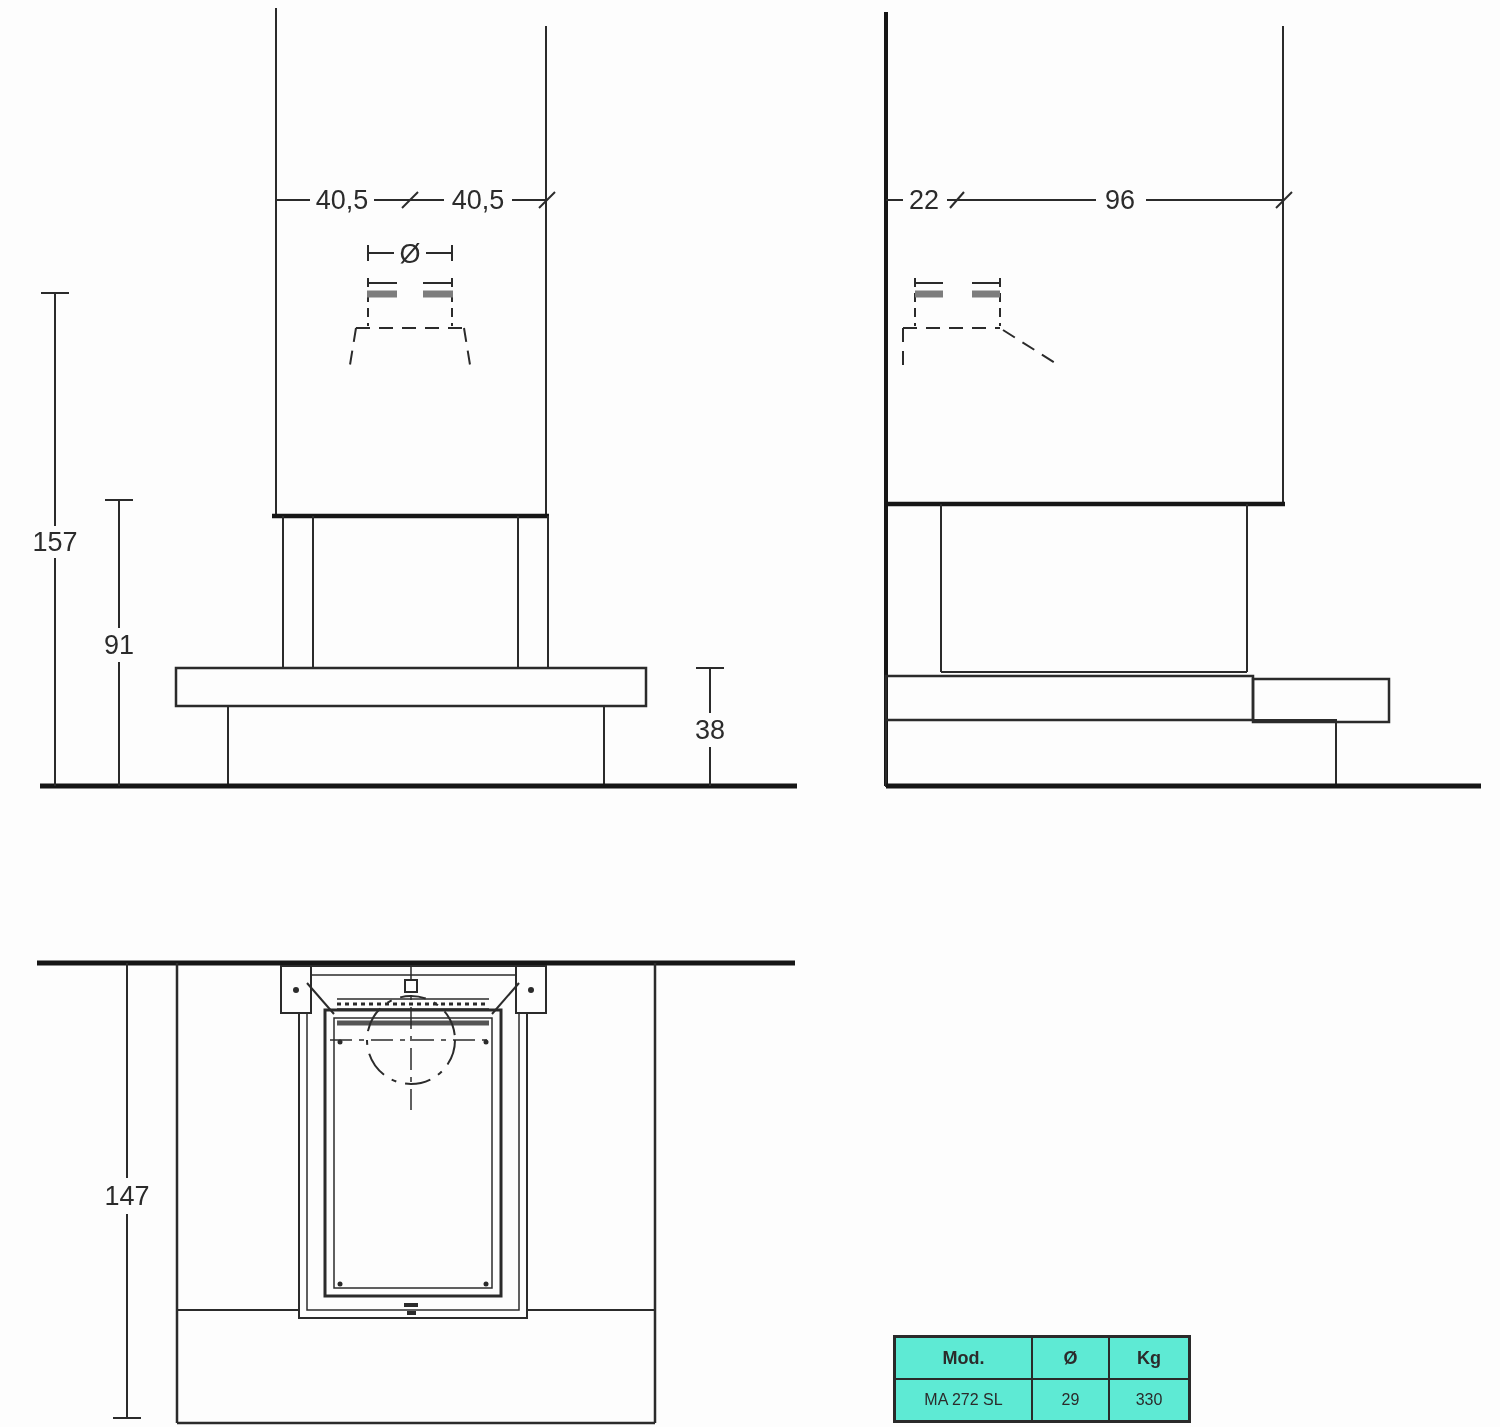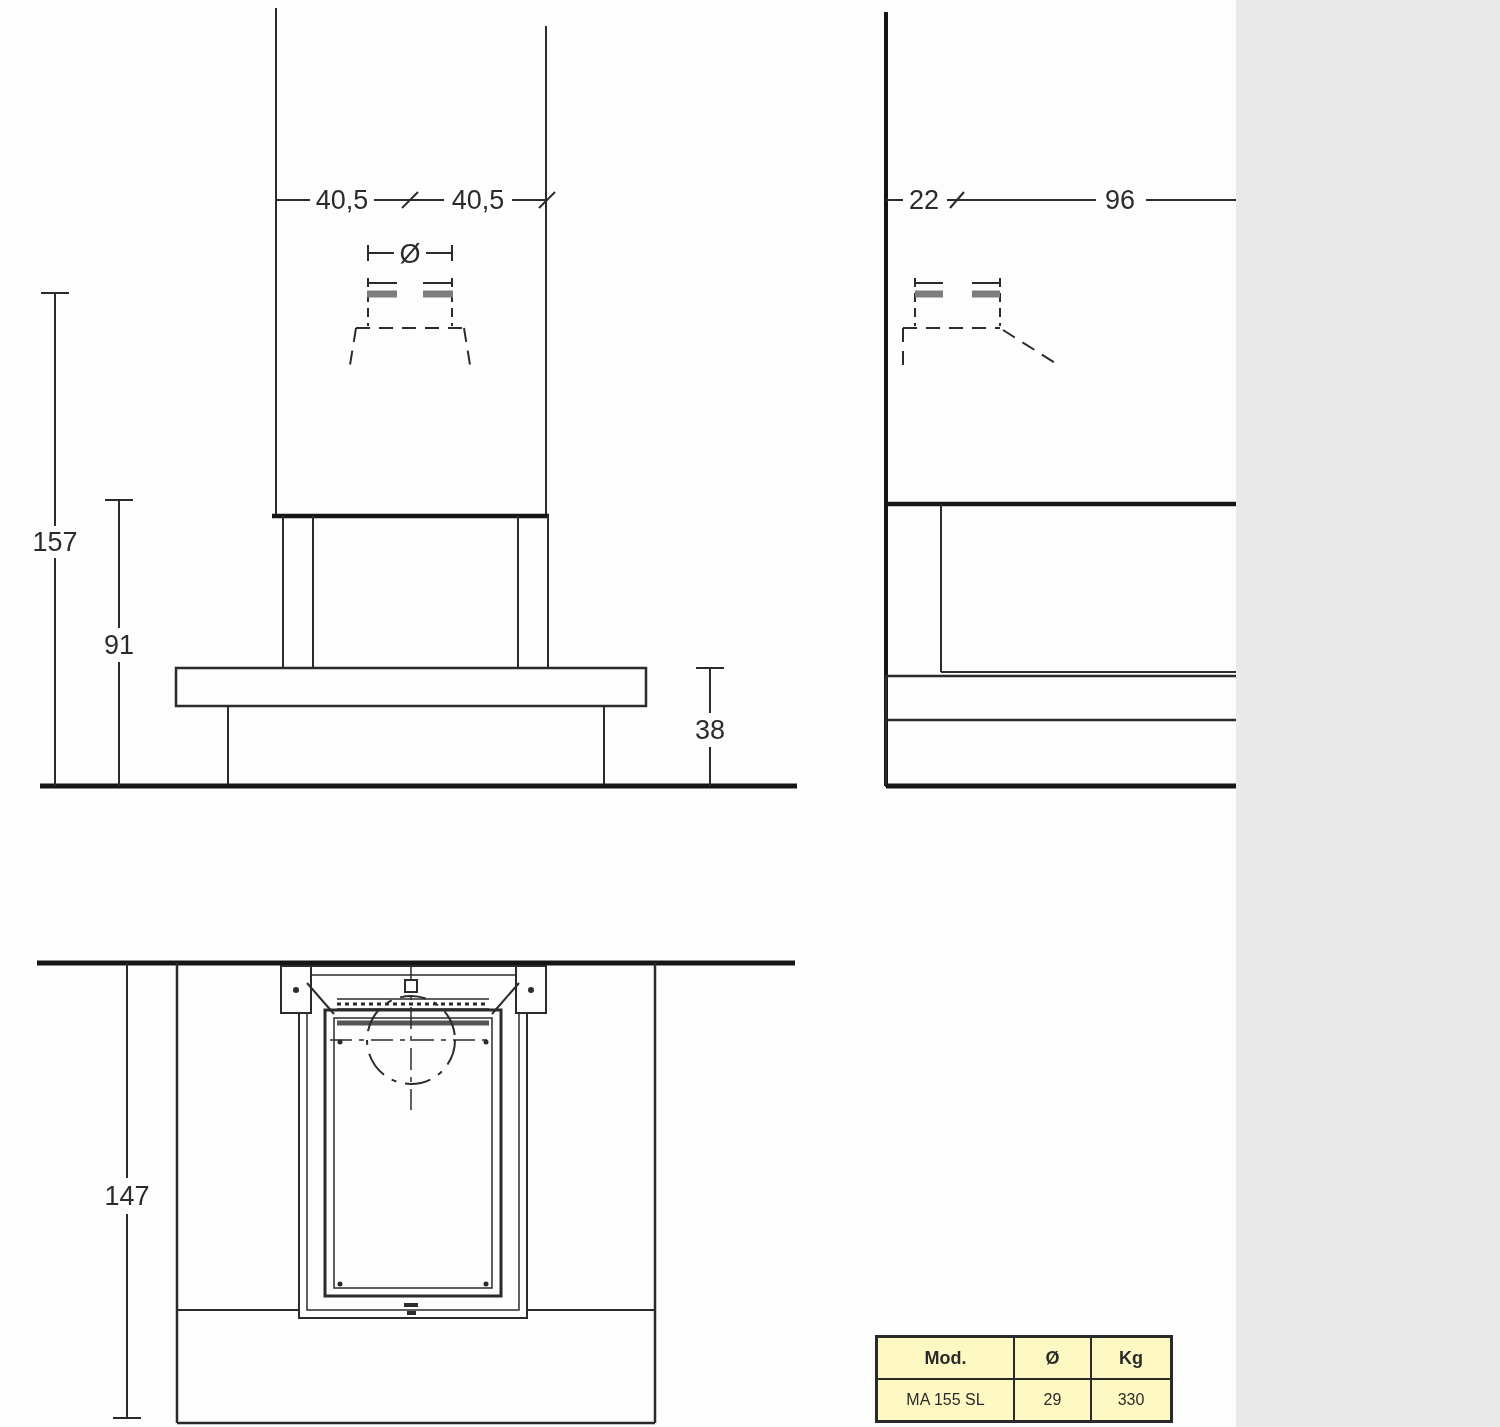--- a/index.html
+++ b/index.html
@@ -1,34 +1,34 @@
 <!DOCTYPE html>
 <html><head>
 <meta charset="utf-8">
 <style>
   html,body{margin:0;padding:0;background:#e9e9e9;}
   .canvas{
     position:relative;
-    width:1236px;height:1427px;
+    width:1500px;height:1427px;
     background:#fdfdfd;
     font-family:"Liberation Sans", sans-serif;
     overflow:hidden;
   }
   .canvas svg{position:absolute;left:0;top:0;}
   svg text{
     fill:#2b2b2b;
     font-family:"Liberation Sans","DejaVu Sans",sans-serif;
     font-size:27px;
     text-anchor:middle;
     dominant-baseline:central;
   }
   .spec-table{
-    position:absolute;left:875px;top:1335px;
+    position:absolute;left:893px;top:1335px;
     border-collapse:collapse;
-    background:#fef9c3;
+    background:#5eead4;
   }
   .spec-table td{
     border:2px solid #2a2a2a;
     text-align:center;
     vertical-align:middle;
     color:#2b2b2b;
     font-size:16px;
     padding:0;
   }
   .spec-table{border:3px solid #2a2a2a;}
@@ -229,20 +229,20 @@
 </svg>
 
   <table class="spec-table">
     <tbody>
       <tr class="hdr">
         <td class="col-model">Mod.</td>
         <td class="col-dia">Ø</td>
         <td class="col-kg">Kg</td>
       </tr>
       <tr class="val">
-        <td>MA 155 SL</td>
+        <td>MA 272 SL</td>
         <td>29</td>
         <td>330</td>
       </tr>
     </tbody>
   </table>
 
 </div>
 
 </body></html>

